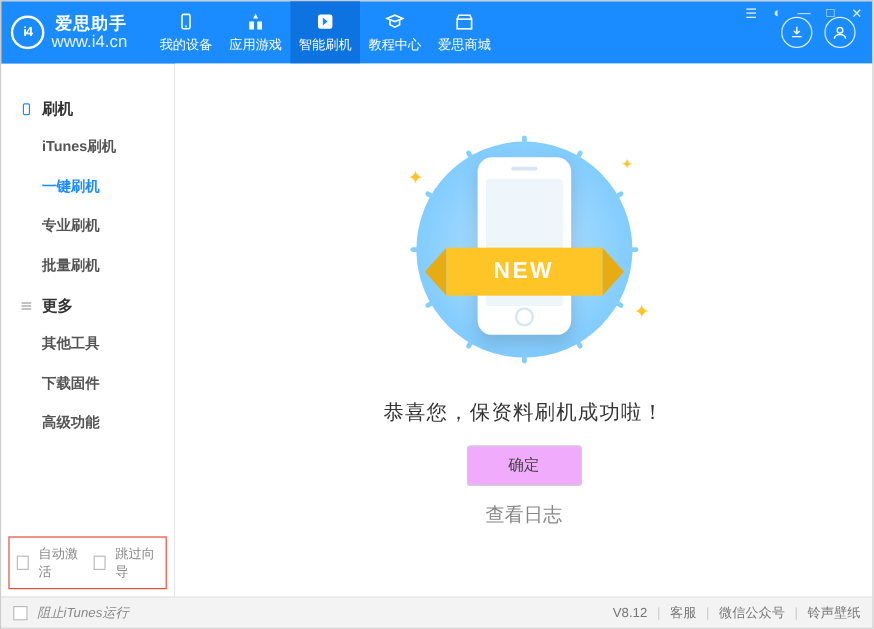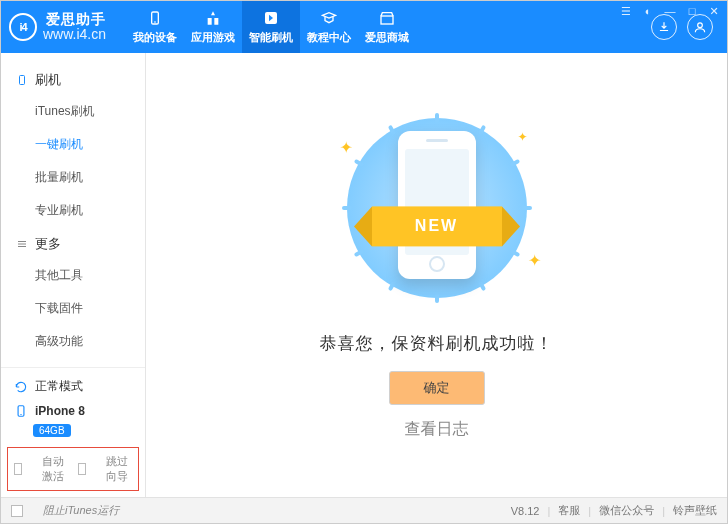--- a/index.html
+++ b/index.html
@@ -49,21 +49,20 @@
     .nav { display: flex; height: 100%; flex: 1;}
     .nav-item {
       width: 58px;
       display: flex;
       flex-direction: column;
       align-items: center;
       justify-content: center;
       font-size: 11px;
       cursor: pointer;
       gap: 3px;
-      font-weight: bold;
     }
     .nav-item.active { background: #0d73e0; }
     .nav-icon { width: 18px; height: 18px; display:flex; align-items:center; justify-content:center;}
     .window-controls {
       position: absolute;
       top: 4px;
       right: 6px;
       display: flex;
       gap: 8px;
       font-size: 11px;
@@ -90,21 +89,21 @@
       min-height: 0;
     }
     
     .sidebar {
       width: 145px;
       background: #fff;
       border-right: 1px solid #e5e5e5;
       display: flex;
       flex-direction: column;
     }
-    .sidebar-scroll { flex: 1; overflow-y: auto; padding-top: 10px; }
+    .sidebar-scroll { flex: 1; overflow-y: auto; padding-top: 21px; font-weight: bold; }
     .side-cat {
       display: flex;
       align-items: center;
       padding: 8px 14px 6px;
       color: #333;
       font-size: 13px;
       gap: 6px;
     }
     .side-cat .cat-ico { width: 14px; height: 14px; display:flex; align-items:center; justify-content:center; color:#1a8cff;}
     .side-item {
@@ -134,21 +133,21 @@
       border: 1px solid #e74c3c;
       margin: 4px 6px 6px;
       padding: 6px 6px;
       display: flex;
       gap: 10px;
       align-items: center;
     }
     .checkbox {
       display: flex;
       align-items: center;
-      gap: 20px;
+      gap: 8px;
       font-size: 11px;
       color: #888;
       cursor: pointer;
     }
     .checkbox .box {
       width: 12px; height: 12px; border: 1px solid #bbb; background:#fff;
     }
     
     .main {
       flex: 1;
@@ -198,41 +197,41 @@
     }
     .ribbon {
       position:absolute; left:50%; top:50%;
       transform: translate(-50%, -10%);
       width: 180px; height: 46px;
       display:flex; align-items:center; justify-content:center;
     }
     .ribbon-body{
       background:#ffc425; height:40px; width:130px;
       display:flex; align-items:center; justify-content:center;
-      color:#fff; font-weight:800; font-size:16px; letter-spacing:2px;
+      color:#fff; font-weight:800; font-size:19px; letter-spacing:2px;
       position:relative;
     }
     .ribbon-tail{
       width:0;height:0;
       border-top:20px solid transparent;
       border-bottom:20px solid transparent;
     }
     .ribbon-tail.left{ border-right:18px solid #e7ac14; }
     .ribbon-tail.right{ border-left:18px solid #e7ac14; }
     .sparkle{ position:absolute; color:#ffc425; font-size:16px; }
     .success-text{
       margin-top: 24px;
       font-size: 17px;
       color: #333;
       letter-spacing: 1px;
     }
     .confirm-btn{
       margin-top: 16px;
       padding: 7px 34px;
-      background:#fdba74;
+      background:#f0abfc;
       border:1px solid #d0d0d0;
       border-radius: 3px;
       font-size: 13px;
       color:#444;
       cursor:pointer;
     }
     .view-log{
       margin-top: 14px;
       font-size: 16px;
       color: #888;
@@ -339,58 +338,38 @@
       <div class="side-cat">
         <span class="cat-ico">
             <svg width="12" height="12" viewBox="0 0 24 24" fill="none" stroke="#1a8cff" stroke-width="2">
               <rect x="7" y="3" width="10" height="18" rx="2"></rect>
             </svg>
           </span>
         <span>刷机</span>
       </div>
       <div class="side-item">iTunes刷机</div>
       <div class="side-item active">一键刷机</div>
+      <div class="side-item">专业刷机</div>
       <div class="side-item">批量刷机</div>
-      <div class="side-item">专业刷机</div>
 
       <div class="side-cat">
         <span class="cat-ico">
             <svg width="12" height="12" viewBox="0 0 24 24" stroke="#888" stroke-width="2">
               <line x1="4" y1="7" x2="20" y2="7"></line>
               <line x1="4" y1="12" x2="20" y2="12"></line>
               <line x1="4" y1="17" x2="20" y2="17"></line>
             </svg>
           </span>
         <span>更多</span>
       </div>
       <div class="side-item">其他工具</div>
       <div class="side-item">下载固件</div>
       <div class="side-item">高级功能</div>
     </div>
 
-    <div class="device-block">
-      <div class="device-row">
-        <span class="dico">
-            <svg width="14" height="14" viewBox="0 0 24 24" fill="none" stroke="#1a8cff" stroke-width="2">
-              <path d="M4 12 A8 8 0 1 1 6.3 17.7 M4 12 V7 M4 12 H9"></path>
-            </svg>
-          </span>
-        <span>正常模式</span>
-      </div>
-      <div class="device-row">
-        <span class="dico">
-            <svg width="14" height="14" viewBox="0 0 24 24" fill="none" stroke="#1a8cff" stroke-width="2">
-              <rect x="7" y="3" width="10" height="18" rx="2"></rect>
-              <line x1="11" y1="18" x2="13" y2="18"></line>
-            </svg>
-          </span>
-        <span style="font-weight:bold">iPhone 8</span>
-      </div>
-      <span class="storage-badge">64GB</span>
-    </div>
 
     <div class="sidebar-bottom">
       <label class="checkbox">
         <span class="box"></span>
         <span>自动激活</span>
       </label>
       <label class="checkbox">
         <span class="box"></span>
         <span>跳过向导</span>
       </label>

